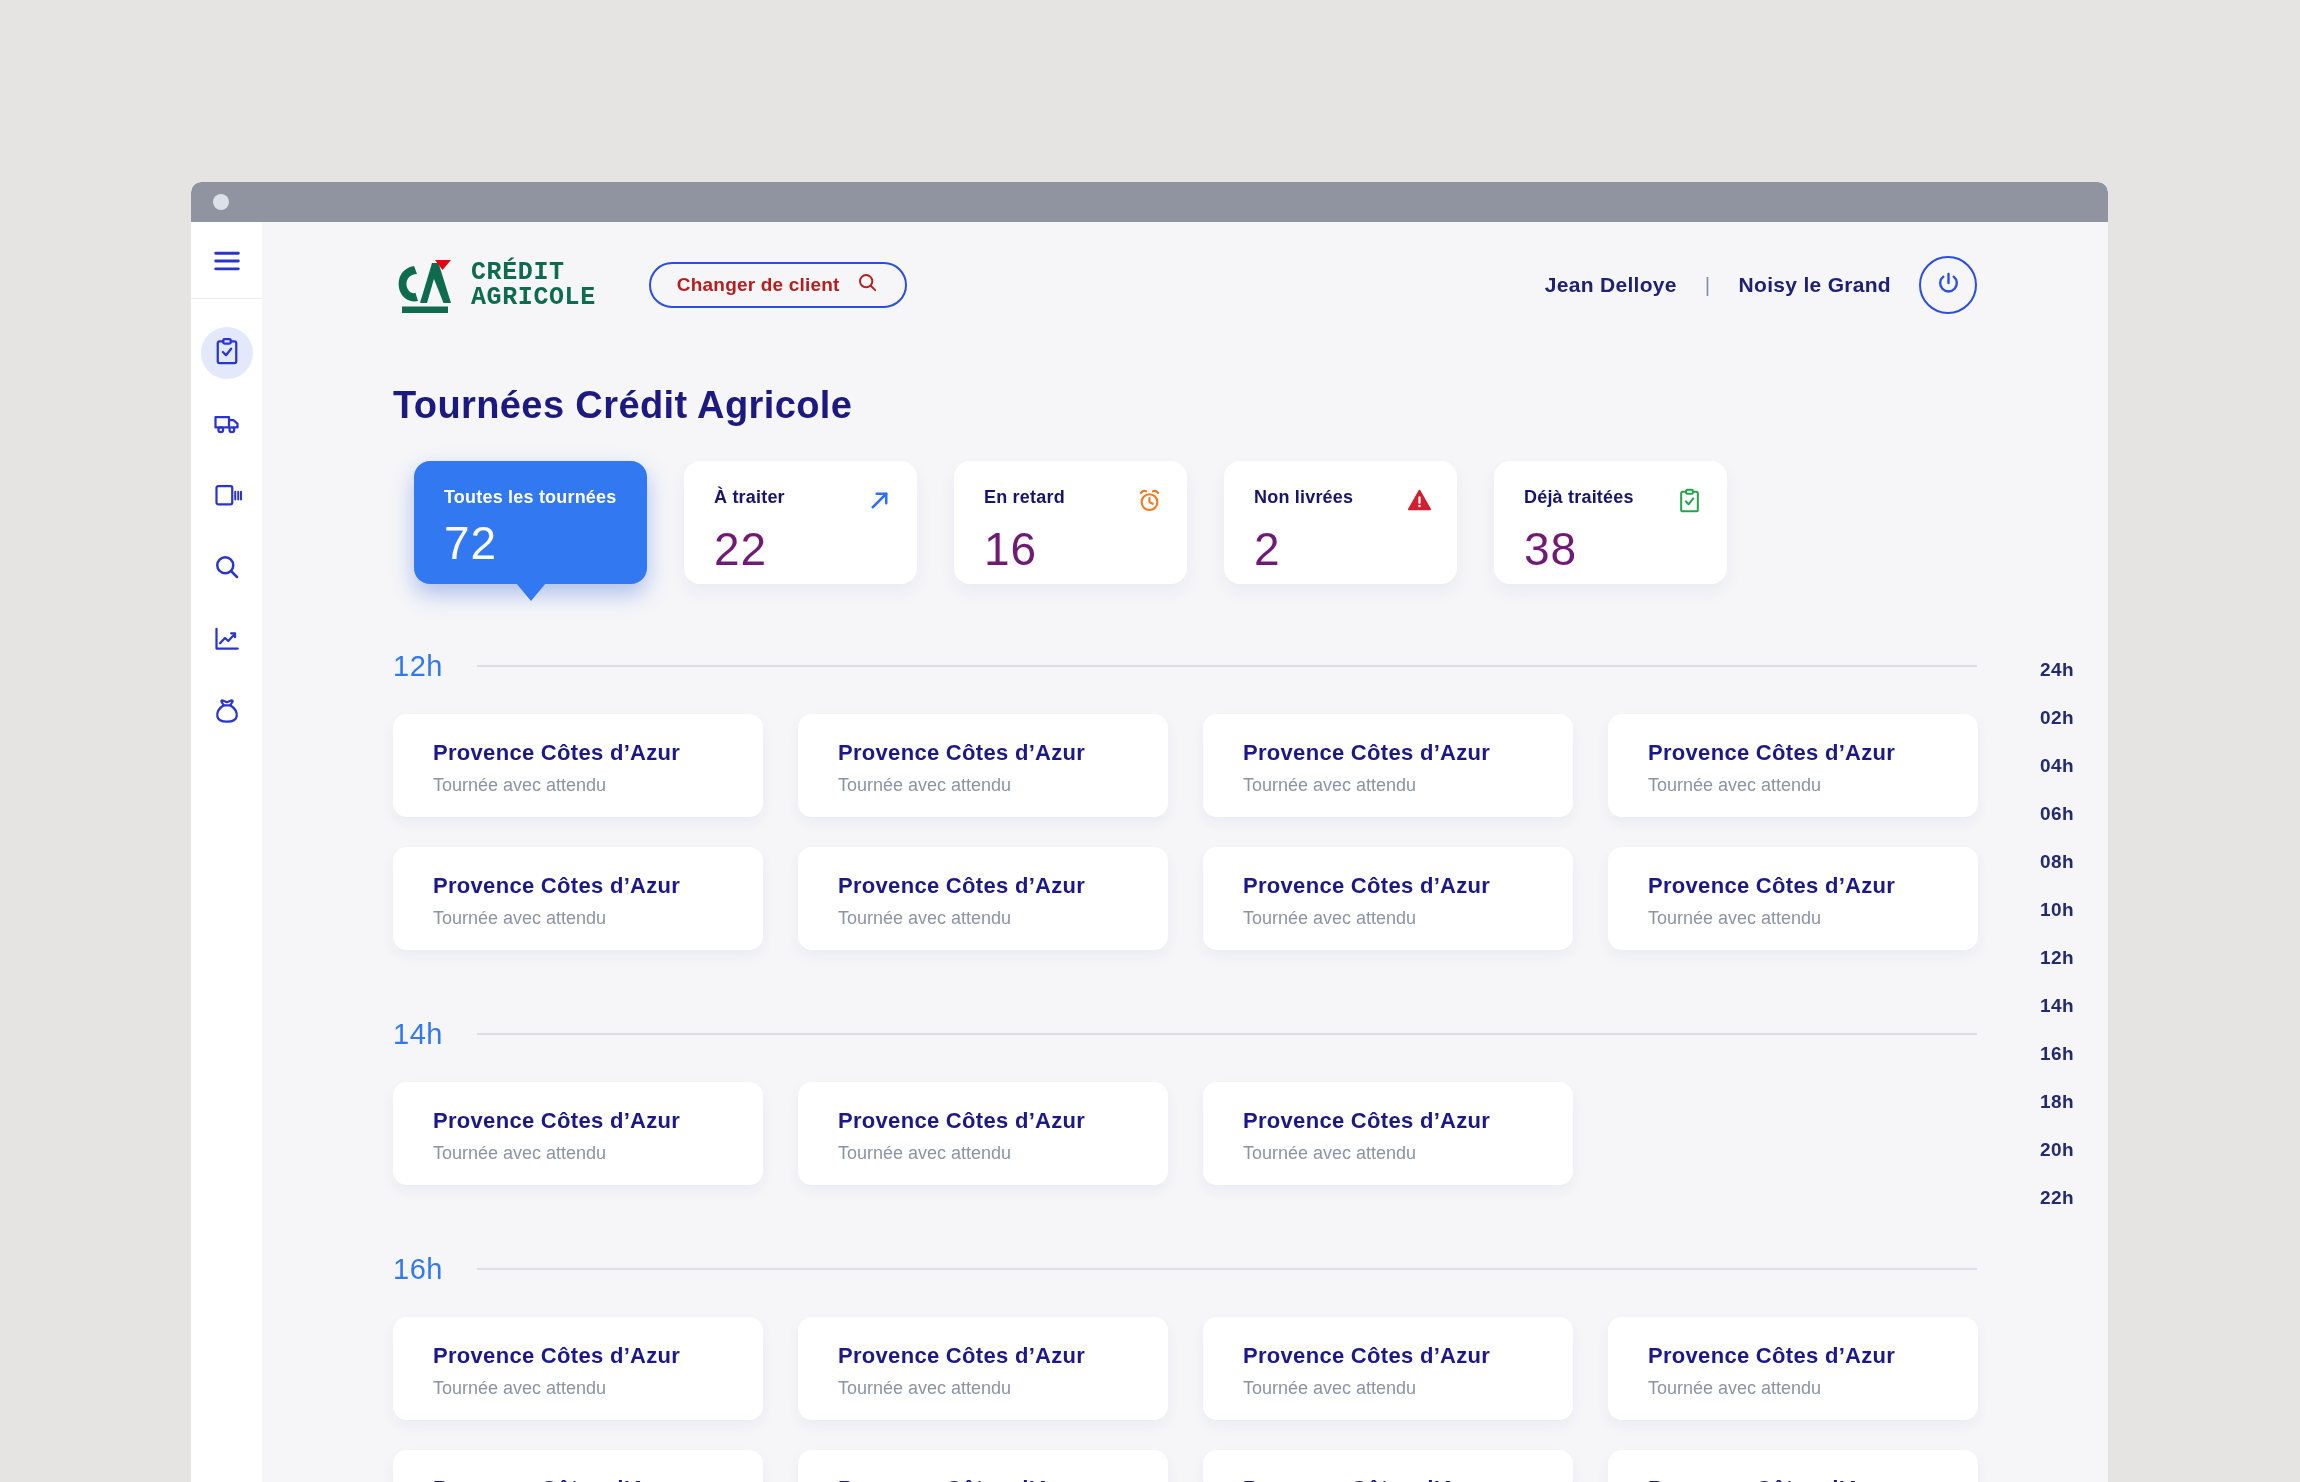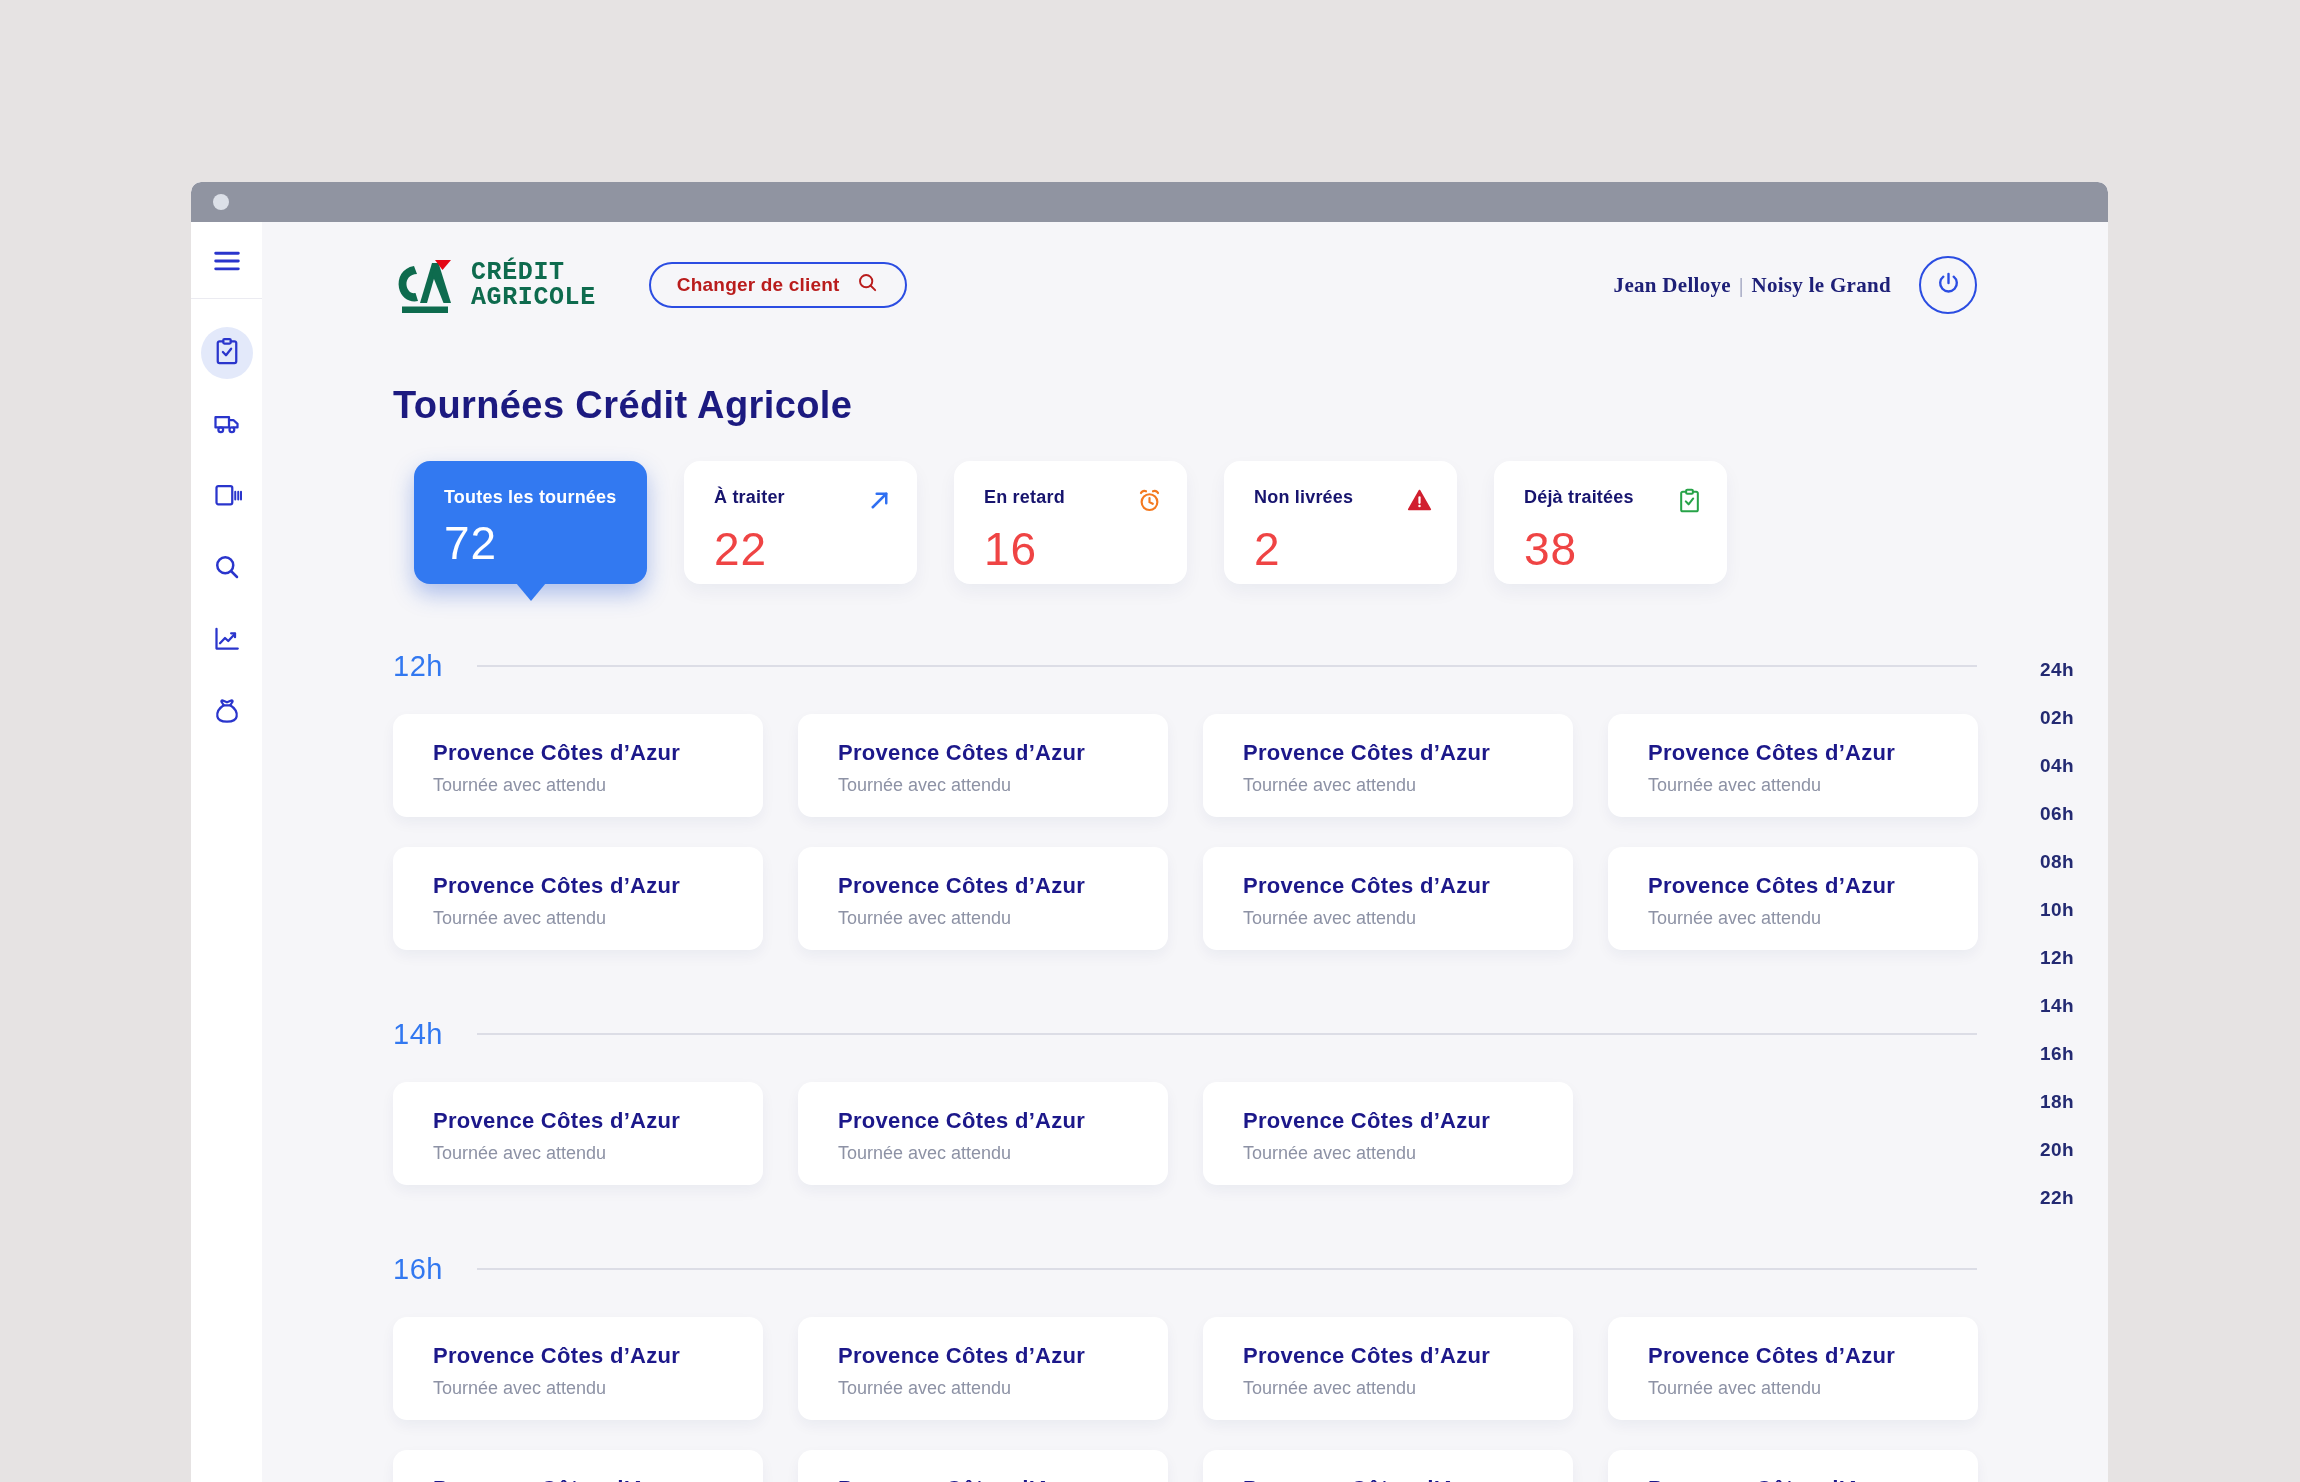--- a/index.html
+++ b/index.html
@@ -49,41 +49,41 @@
     font-size:25px; font-weight:800; color:#0e6b4e; line-height:25px; letter-spacing:0.6px;
   }
   .change-btn {
     margin-left:53px; height:46px; border-radius:23px; border:2px solid #2b4de2;
     background:transparent; color:#b91c1c; padding:0 26px; display:flex; align-items:center;
     gap:16px; font-size:19px; font-weight:700; cursor:pointer;
     font-family:"Liberation Sans","DejaVu Sans",sans-serif; letter-spacing:0.2px;
   }
   .change-btn svg { width:23px; height:23px; }
   .header-right { margin-left:auto; display:flex; align-items:center; gap:28px; }
-  .user-info { display:flex; align-items:flex-end; gap:8px; font-size:21px; font-weight:700; color:#1e2077; letter-spacing:0.3px;font-family:Liberation Serif, serif; }
+  .user-info { display:flex; align-items:flex-end; gap:28px; font-size:21px; font-weight:700; color:#1e2077; letter-spacing:0.3px; }
   .user-sep { color:#8a8fb0; font-weight:400; }
   .power-btn {
     width:58px; height:58px; border-radius:50%; border:2px solid #2b4de2; background:transparent;
     color:#2b4de2; display:flex; align-items:center; justify-content:center; cursor:pointer;
   }
   .power-btn svg { width:27px; height:27px; }
 
   .page-title { margin-top:70px; font-size:38px; font-weight:700; color:#1c1a80; letter-spacing:0.4px; }
 
   
   .stats-row { margin-top:34px; display:flex; gap:37px;padding-left:21px; }
   .stat-card {
     width:233px; height:123px; background:#ffffff; border-radius:16px;
     box-shadow:0 8px 18px rgba(25,35,95,0.05); padding:26px 24px 0 30px;
     position:relative; cursor:pointer;
   }
   .stat-head { display:flex; justify-content:space-between; align-items:flex-start; }
   .stat-label { font-size:18px; font-weight:700; color:#17146e; letter-spacing:0.2px; }
   .stat-icon svg { width:27px; height:27px; display:block; }
-  .stat-value { margin-top:8px; font-size:46px; font-weight:400; color:#ef4444; letter-spacing:1px; }
+  .stat-value { margin-top:8px; font-size:46px; font-weight:400; color:#701a75; letter-spacing:1px; }
   .stat-card.active { background:#3279f1; box-shadow:0 10px 22px rgba(40,90,210,0.35); }
   .stat-card.active .stat-label, .stat-card.active .stat-value { color:#ffffff; }
   .stat-card.active::after {
     content:""; position:absolute; left:50%; bottom:-17px; transform:translateX(-50%);
     border-left:15px solid transparent; border-right:15px solid transparent;
     border-top:18px solid #3279f1;
   }
 
   
   .section { margin-top:64px; }

